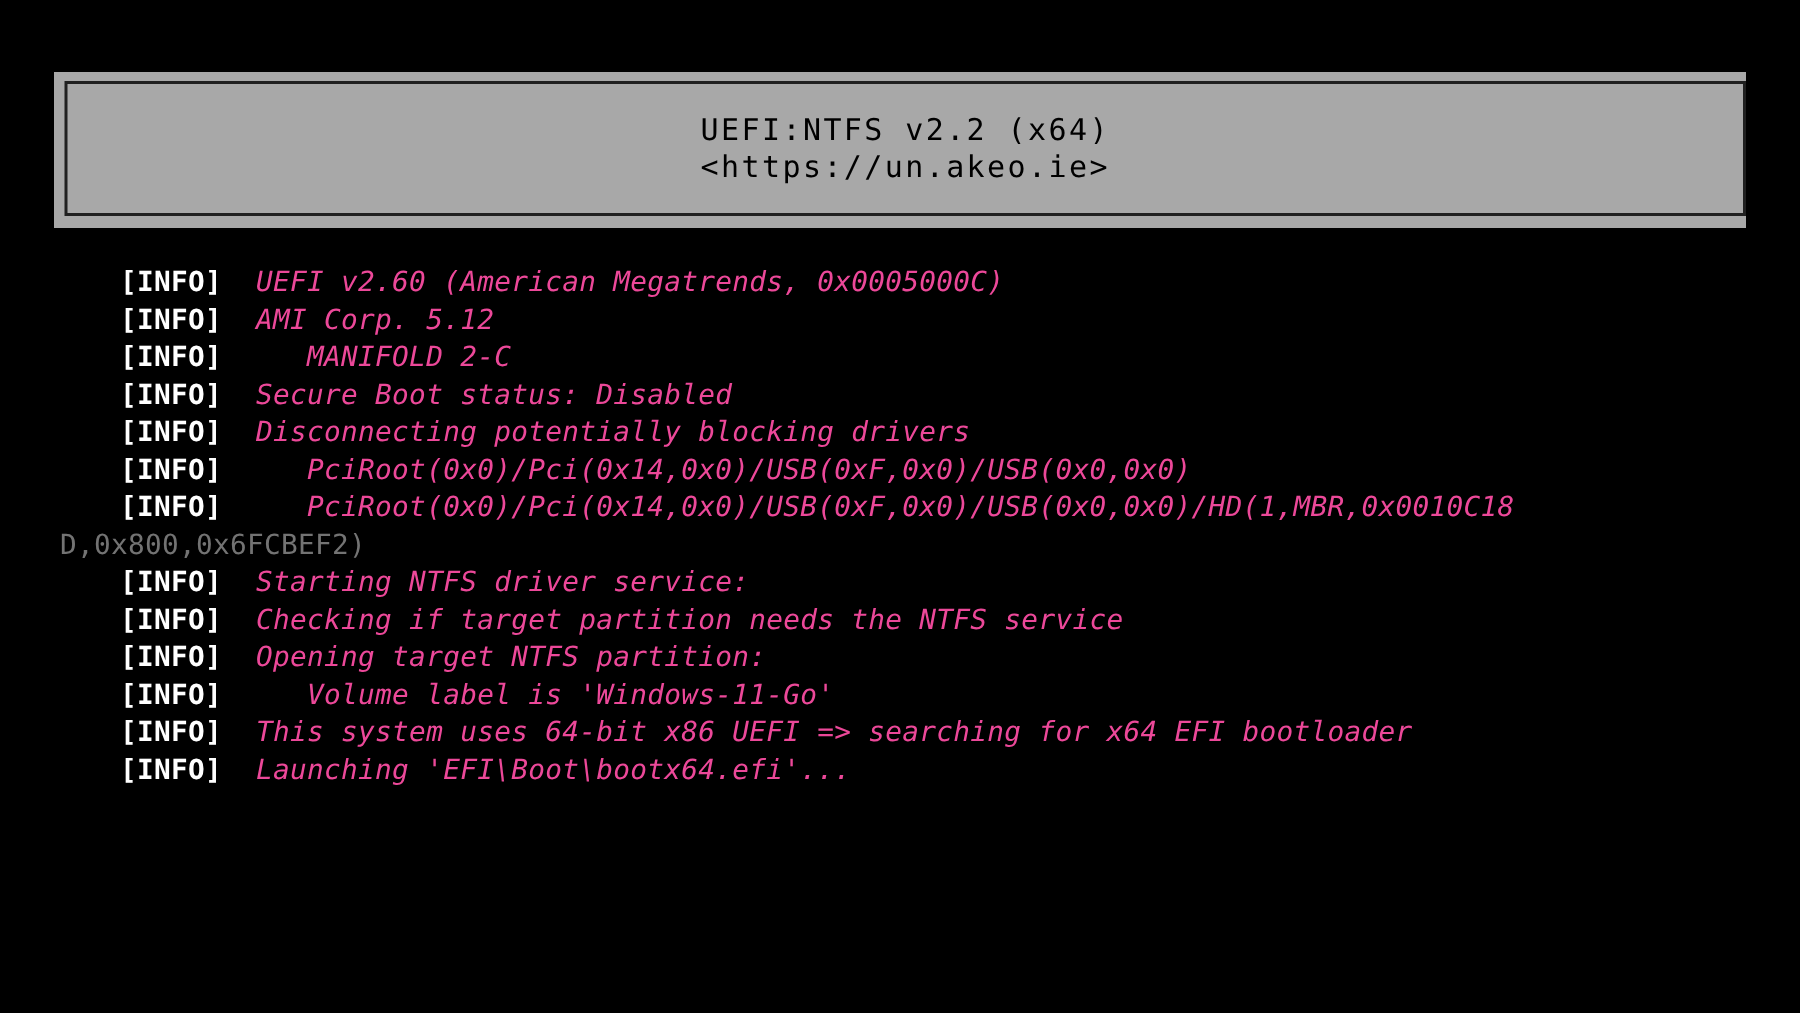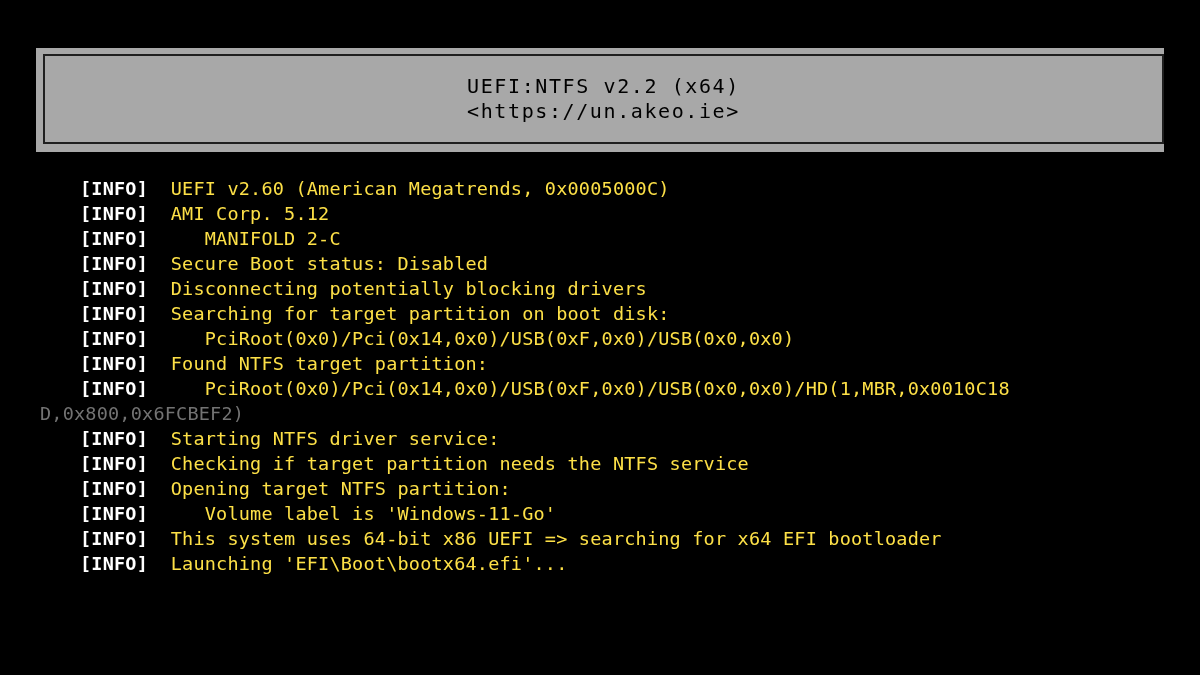--- a/index.html
+++ b/index.html
@@ -64,21 +64,22 @@
     white-space: pre;
     font-size: 18.5px;
     letter-spacing: 0.2px;
   }
   .tag {
     color: #ffffff;
     font-weight: bold;
     margin-left: 40px;
   }
   .msg {
-    color: #fde047;
+    color: #ec4899;
+    font-style: italic;
   }
   .cont {
     color: #737373;
   }
 </style>
 </head>
 <body>
 
 <div id="screen">
 
@@ -88,23 +89,21 @@
       <div class="banner-line">&lt;https://un.akeo.ie&gt;</div>
     </div>
   </div>
 
   <div id="log">
       <div class="log-line"><span class="tag">[INFO]</span><span class="msg">  UEFI v2.60 (American Megatrends, 0x0005000C)</span></div>
       <div class="log-line"><span class="tag">[INFO]</span><span class="msg">  AMI Corp. 5.12</span></div>
       <div class="log-line"><span class="tag">[INFO]</span><span class="msg">     MANIFOLD 2-C</span></div>
       <div class="log-line"><span class="tag">[INFO]</span><span class="msg">  Secure Boot status: Disabled</span></div>
       <div class="log-line"><span class="tag">[INFO]</span><span class="msg">  Disconnecting potentially blocking drivers</span></div>
-      <div class="log-line"><span class="tag">[INFO]</span><span class="msg">  Searching for target partition on boot disk:</span></div>
       <div class="log-line"><span class="tag">[INFO]</span><span class="msg">     PciRoot(0x0)/Pci(0x14,0x0)/USB(0xF,0x0)/USB(0x0,0x0)</span></div>
-      <div class="log-line"><span class="tag">[INFO]</span><span class="msg">  Found NTFS target partition:</span></div>
       <div class="log-line"><span class="tag">[INFO]</span><span class="msg">     PciRoot(0x0)/Pci(0x14,0x0)/USB(0xF,0x0)/USB(0x0,0x0)/HD(1,MBR,0x0010C18</span></div>
       <div class="log-line"><span class="cont">D,0x800,0x6FCBEF2)</span></div>
       <div class="log-line"><span class="tag">[INFO]</span><span class="msg">  Starting NTFS driver service:</span></div>
       <div class="log-line"><span class="tag">[INFO]</span><span class="msg">  Checking if target partition needs the NTFS service</span></div>
       <div class="log-line"><span class="tag">[INFO]</span><span class="msg">  Opening target NTFS partition:</span></div>
       <div class="log-line"><span class="tag">[INFO]</span><span class="msg">     Volume label is 'Windows-11-Go'</span></div>
       <div class="log-line"><span class="tag">[INFO]</span><span class="msg">  This system uses 64-bit x86 UEFI =&gt; searching for x64 EFI bootloader</span></div>
       <div class="log-line"><span class="tag">[INFO]</span><span class="msg">  Launching 'EFI\Boot\bootx64.efi'...</span></div>
     </div>
 

